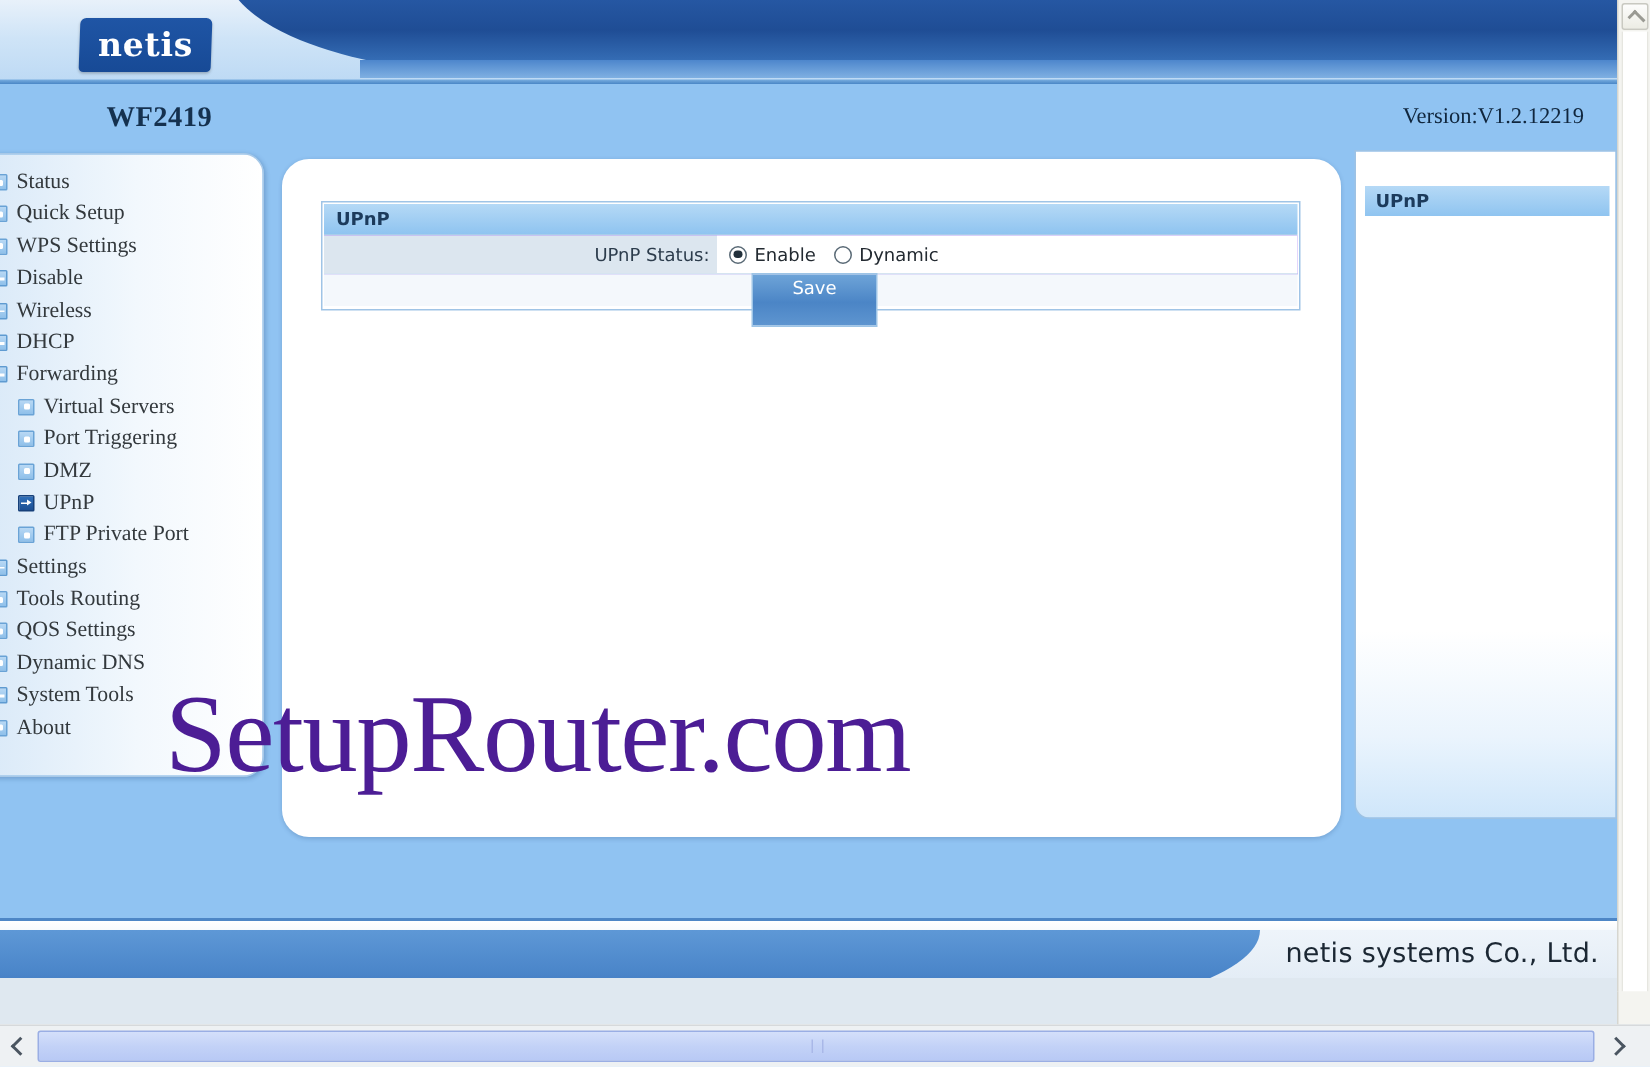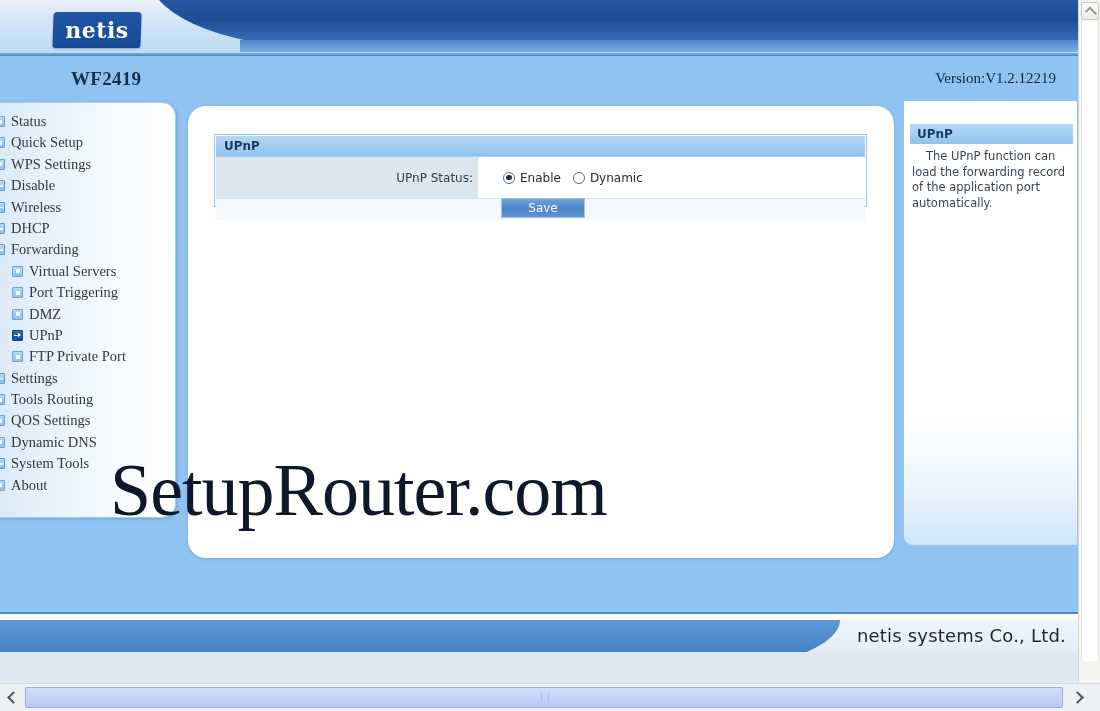--- a/index.html
+++ b/index.html
@@ -265,21 +265,21 @@
     box-shadow: 0 1px 3px rgba(30,70,120,.22);
     overflow: hidden;
   }
 
   .watermark {
     position: absolute;
     left: 110px;
     top: 448px;
     font-family: "Liberation Serif", "DejaVu Serif", serif;
     font-size: 74px;
-    color: #0f172a;
+    color: #4c1d95;
     white-space: nowrap;
     letter-spacing: -1px;
     z-index: 1;
     pointer-events: none;
   }
 
   
   .form-box {
     position: absolute;
     left: 214px;
@@ -306,21 +306,21 @@
     background: linear-gradient(to bottom, #b5d9f6 0%, #8fc4f0 100%);
     border-bottom: 1px solid #a9cdea;
     font-family: "DejaVu Sans", "Liberation Sans", sans-serif;
     font-size: 12px;
     font-weight: bold;
     color: #1c3b5c;
     box-sizing: border-box;
   }
   .fb-row {
     position: relative;
-    height: 42px;
+    height: 26px;
     display: flex;
     align-items: center;
     border-bottom: 1px solid #d5e4f1;
     background: #8b5cf6;
     box-sizing: border-box;
     justify-content: flex-end;
   }
   .fb-label-cell {
     width: 262px;
     height: 100%;
@@ -332,21 +332,21 @@
     font-family: "DejaVu Sans", "Liberation Sans", sans-serif;
     font-size: 12px;
     color: #2c3c4c;
     box-sizing: border-box;
   }
   .fb-value-cell {
     flex: 1;
     height: 100%;
     display: flex;
     align-items: center;
-    padding-left: 25px;
+    padding-left: 8px;
     background: #ffffff;
     box-sizing: border-box;
   }
   .radio-group {
     display: flex;
     align-items: center;
     gap: 5px;
     font-family: "DejaVu Sans", "Liberation Sans", sans-serif;
     font-size: 12px;
     color: #232a31;
@@ -379,21 +379,21 @@
     background: #f4f8fc;
     display: flex;
     align-items: center;
     box-sizing: border-box;
   }
   .save-btn {
     position: absolute;
     left: 285px;
     top: -1px;
     width: 84px;
-    height: 20px;
+    height: 36px;
     line-height: 18px;
     text-align: center;
     background: linear-gradient(to bottom, #6ea4d8 0%, #4b85c6 55%, #5e95d0 100%);
     border: 1px solid #9dc4e6;
     color: #ffffff;
     font-family: "DejaVu Sans", "Liberation Sans", sans-serif;
     font-size: 12px;
     box-sizing: border-box;
     cursor: pointer;
   }
@@ -678,21 +678,20 @@
 
           <div class="fb-save-row">
             <div class="save-btn">Save</div>
           </div>
 
         </div>
       </div>
 
       <div class="help-panel">
         <div class="help-title">UPnP</div>
-        <div class="help-text">The UPnP function can load the forwarding record of the application port automatically.</div>
       </div>
 
       <div class="footer-top-rule"></div>
       <div class="footer-light"></div>
       <div class="footer-band">
         <div class="footer-swoosh"></div>
       </div>
       <div class="footer-text">netis systems Co., Ltd.</div>
       <div class="footer-fill"></div>
 

